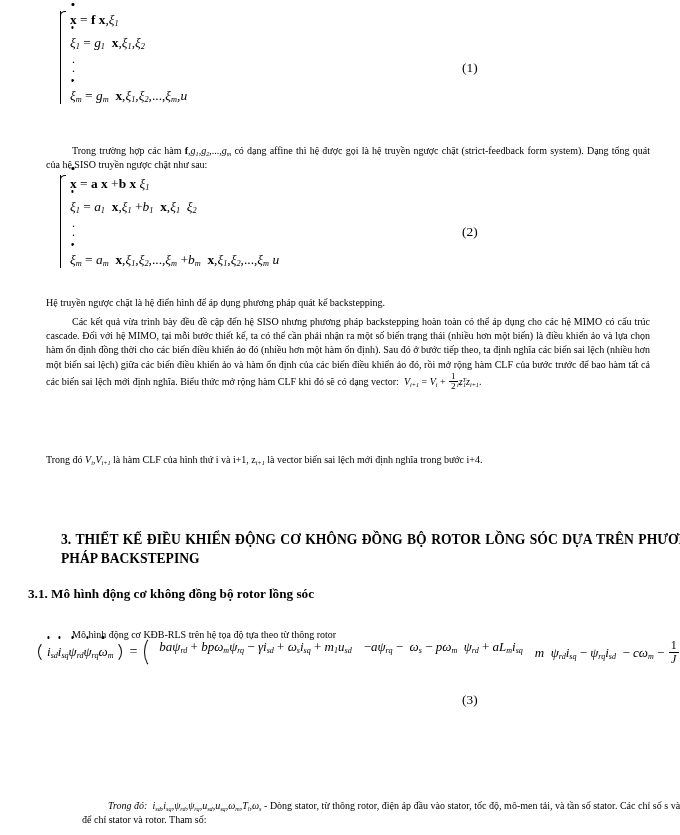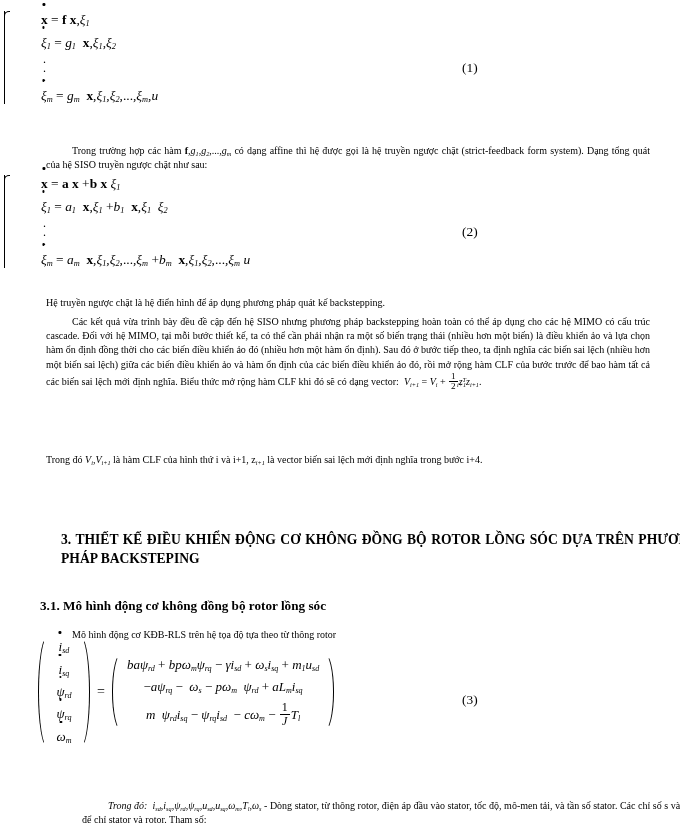--- a/index.html
+++ b/index.html
@@ -75,22 +75,22 @@
     margin: 0 1px;
   }
   .frac .num { display: block; padding: 0 2px; }
   .frac .den { display: block; border-top: 1px solid #000; padding: 0 2px; }
 
   
   .eqblock {
     position: relative;
     display: flex;
     align-items: center;
+    padding-left: 56px;
     margin: 0;
-    gap: 27px;
   }
   .brace-left {
     font-size: 0; 
     width: 10px;
     align-self: stretch;
     position: relative;
   }
   .brace-left::before {
     content: "";
     position: absolute;
@@ -155,21 +155,20 @@
     position: absolute;
     top: 0; bottom: 0;
     width: 18px;
     border: 1.3px solid #000;
     border-radius: 50%/50%;
   }
   .paren.l::before { left: 2px; border-right: none; border-top-color: transparent; border-bottom-color: transparent; }
   .paren.r::before { right: 2px; border-left: none; border-top-color: transparent; border-bottom-color: transparent; }
   .vecrows {
     display: flex;
-    flex-direction: column;
     font-size: 13px;
   }
   .vecrows.left { align-items: center; min-width: 34px; }
   .vecrows .vrow {
     padding: 3.2px 0;
     white-space: nowrap;
   }
   .vecrows.right .vrow { text-align: center; padding: 3.2px 6px; }
   .eqsign { padding: 0 5px; font-size: 14px; }
 
@@ -178,21 +177,21 @@
     font-size: 13.6px;
     font-weight: bold;
     margin: 0;
     padding: 0 14px 0 28px;
     line-height: 1.4;
     text-align: justify;
   }
   h3.subsection {
     font-size: 13.2px;
     font-weight: bold;
-    margin: 12px;
+    margin: 0;
     padding: 0 14px 0 28px;
     line-height: 1.4;
   }
   .ital { font-style: italic; }
 
   
   .blk { position: absolute; left: 0; width: 680px; }
 </style>
 </head>
 <body>

